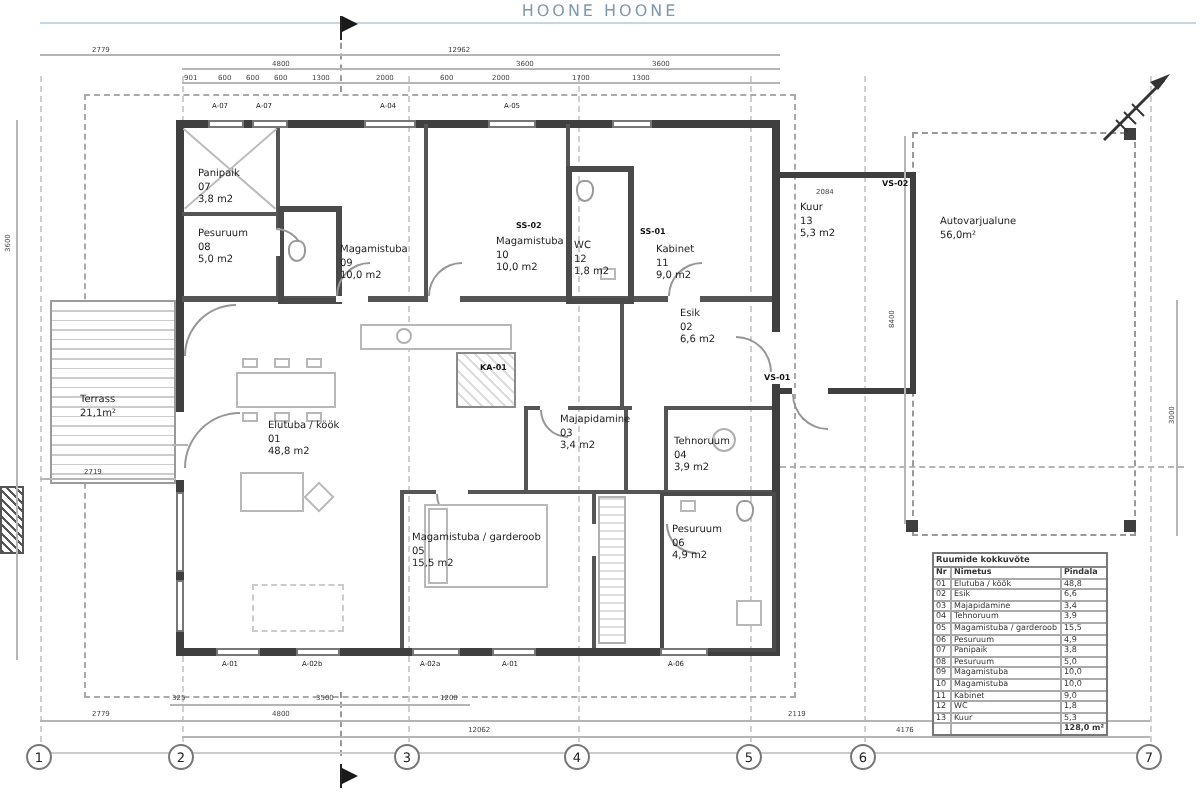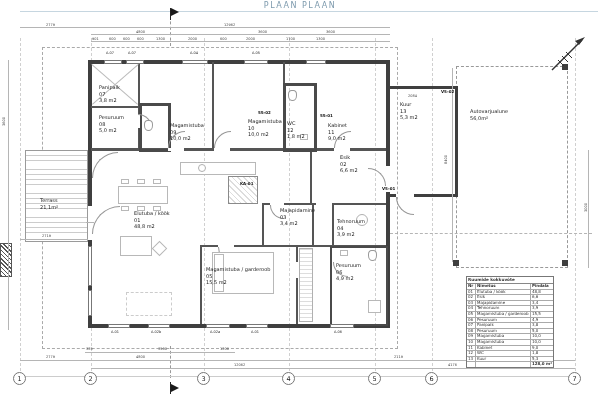--- a/index.html
+++ b/index.html
@@ -48,21 +48,21 @@
   .t-name{width:55px;border-right:0.5px solid #aaa;}
   .t-area{width:22px;}
   .t-head{font-weight:bold;}
   .t-total{font-weight:bold;border-bottom:none;}
 </style>
 </head>
 <body>
 
 <div class="sheet">
 
-  <div class="abs title">PLAAN PLAAN</div>
+  <div class="abs title">HOONE HOONE</div>
   <div class="abs rule" style="left:20px;top:11px;width:578px;"></div>
 
   <div class="abs grid" style="left:20px;top:38px;height:338px;"></div>
   <div class="abs grid" style="left:91px;top:38px;height:338px;"></div>
   <div class="abs grid" style="left:204px;top:38px;height:338px;"></div>
   <div class="abs grid" style="left:289px;top:38px;height:338px;"></div>
   <div class="abs grid" style="left:375px;top:38px;height:338px;"></div>
   <div class="abs grid" style="left:432px;top:38px;height:338px;"></div>
   <div class="abs grid" style="left:575px;top:38px;height:338px;"></div>
   <div class="abs grid2" style="left:170px;top:16px;height:30px;"></div>

